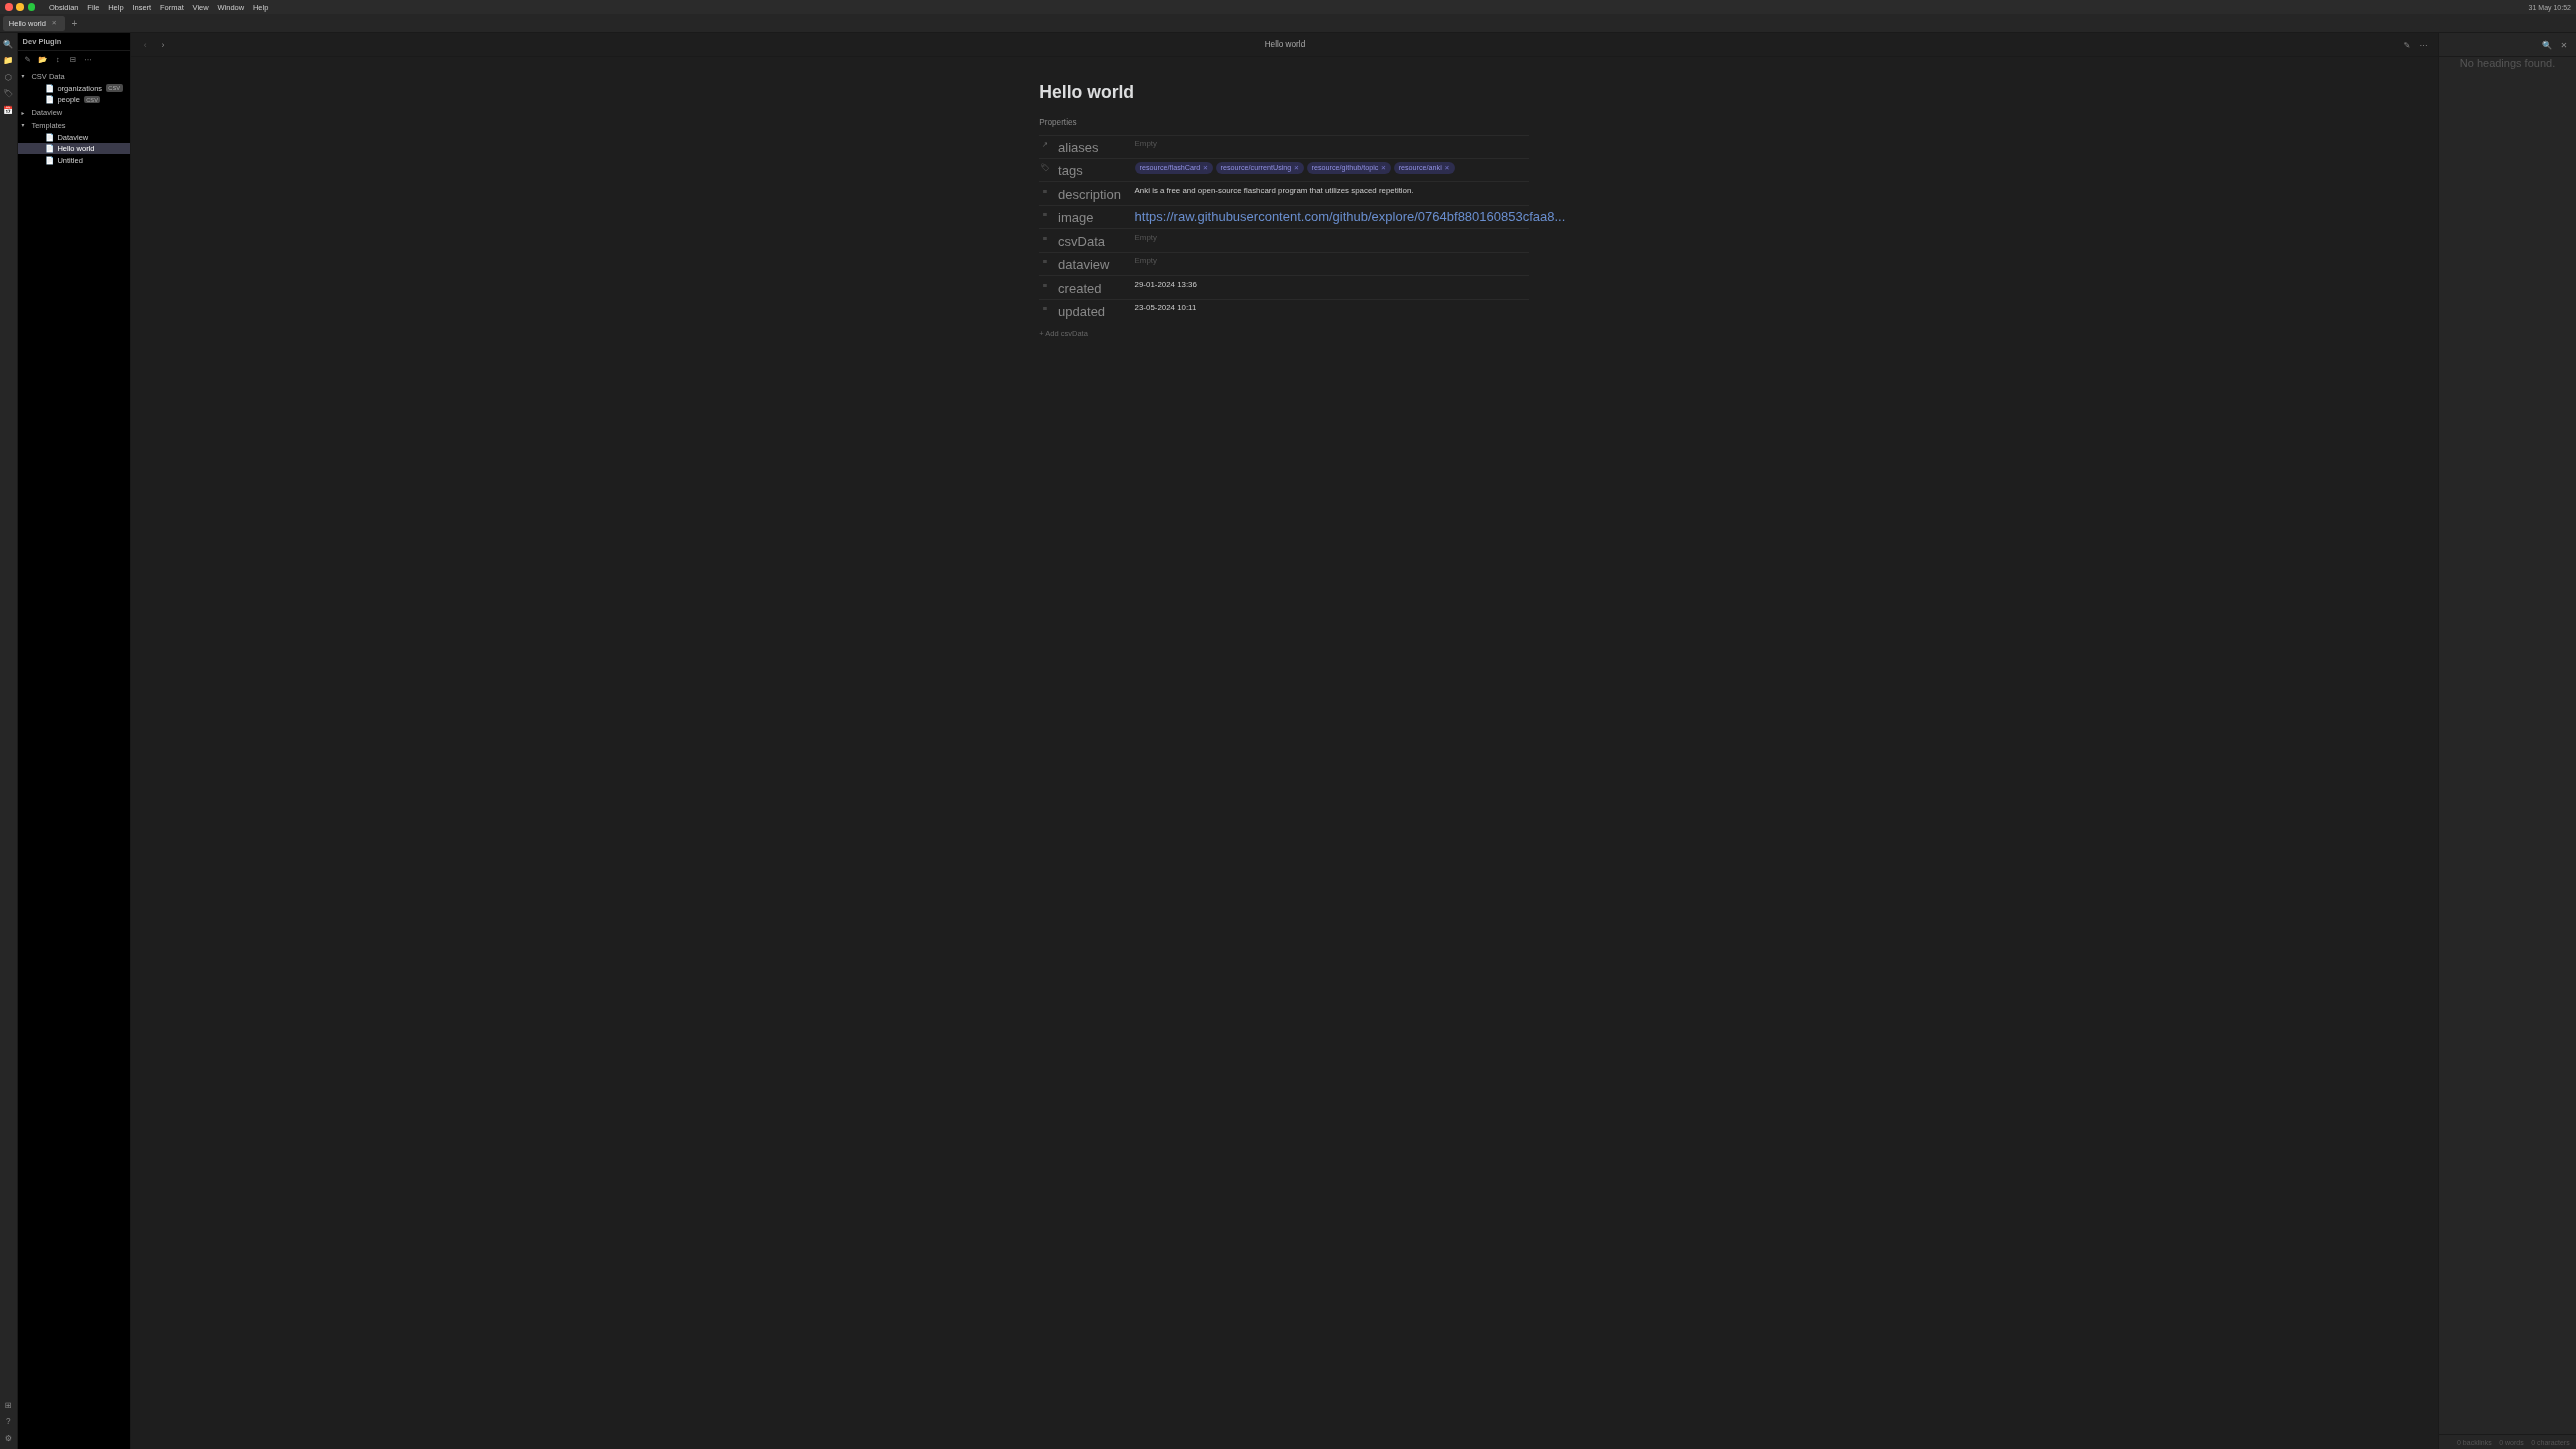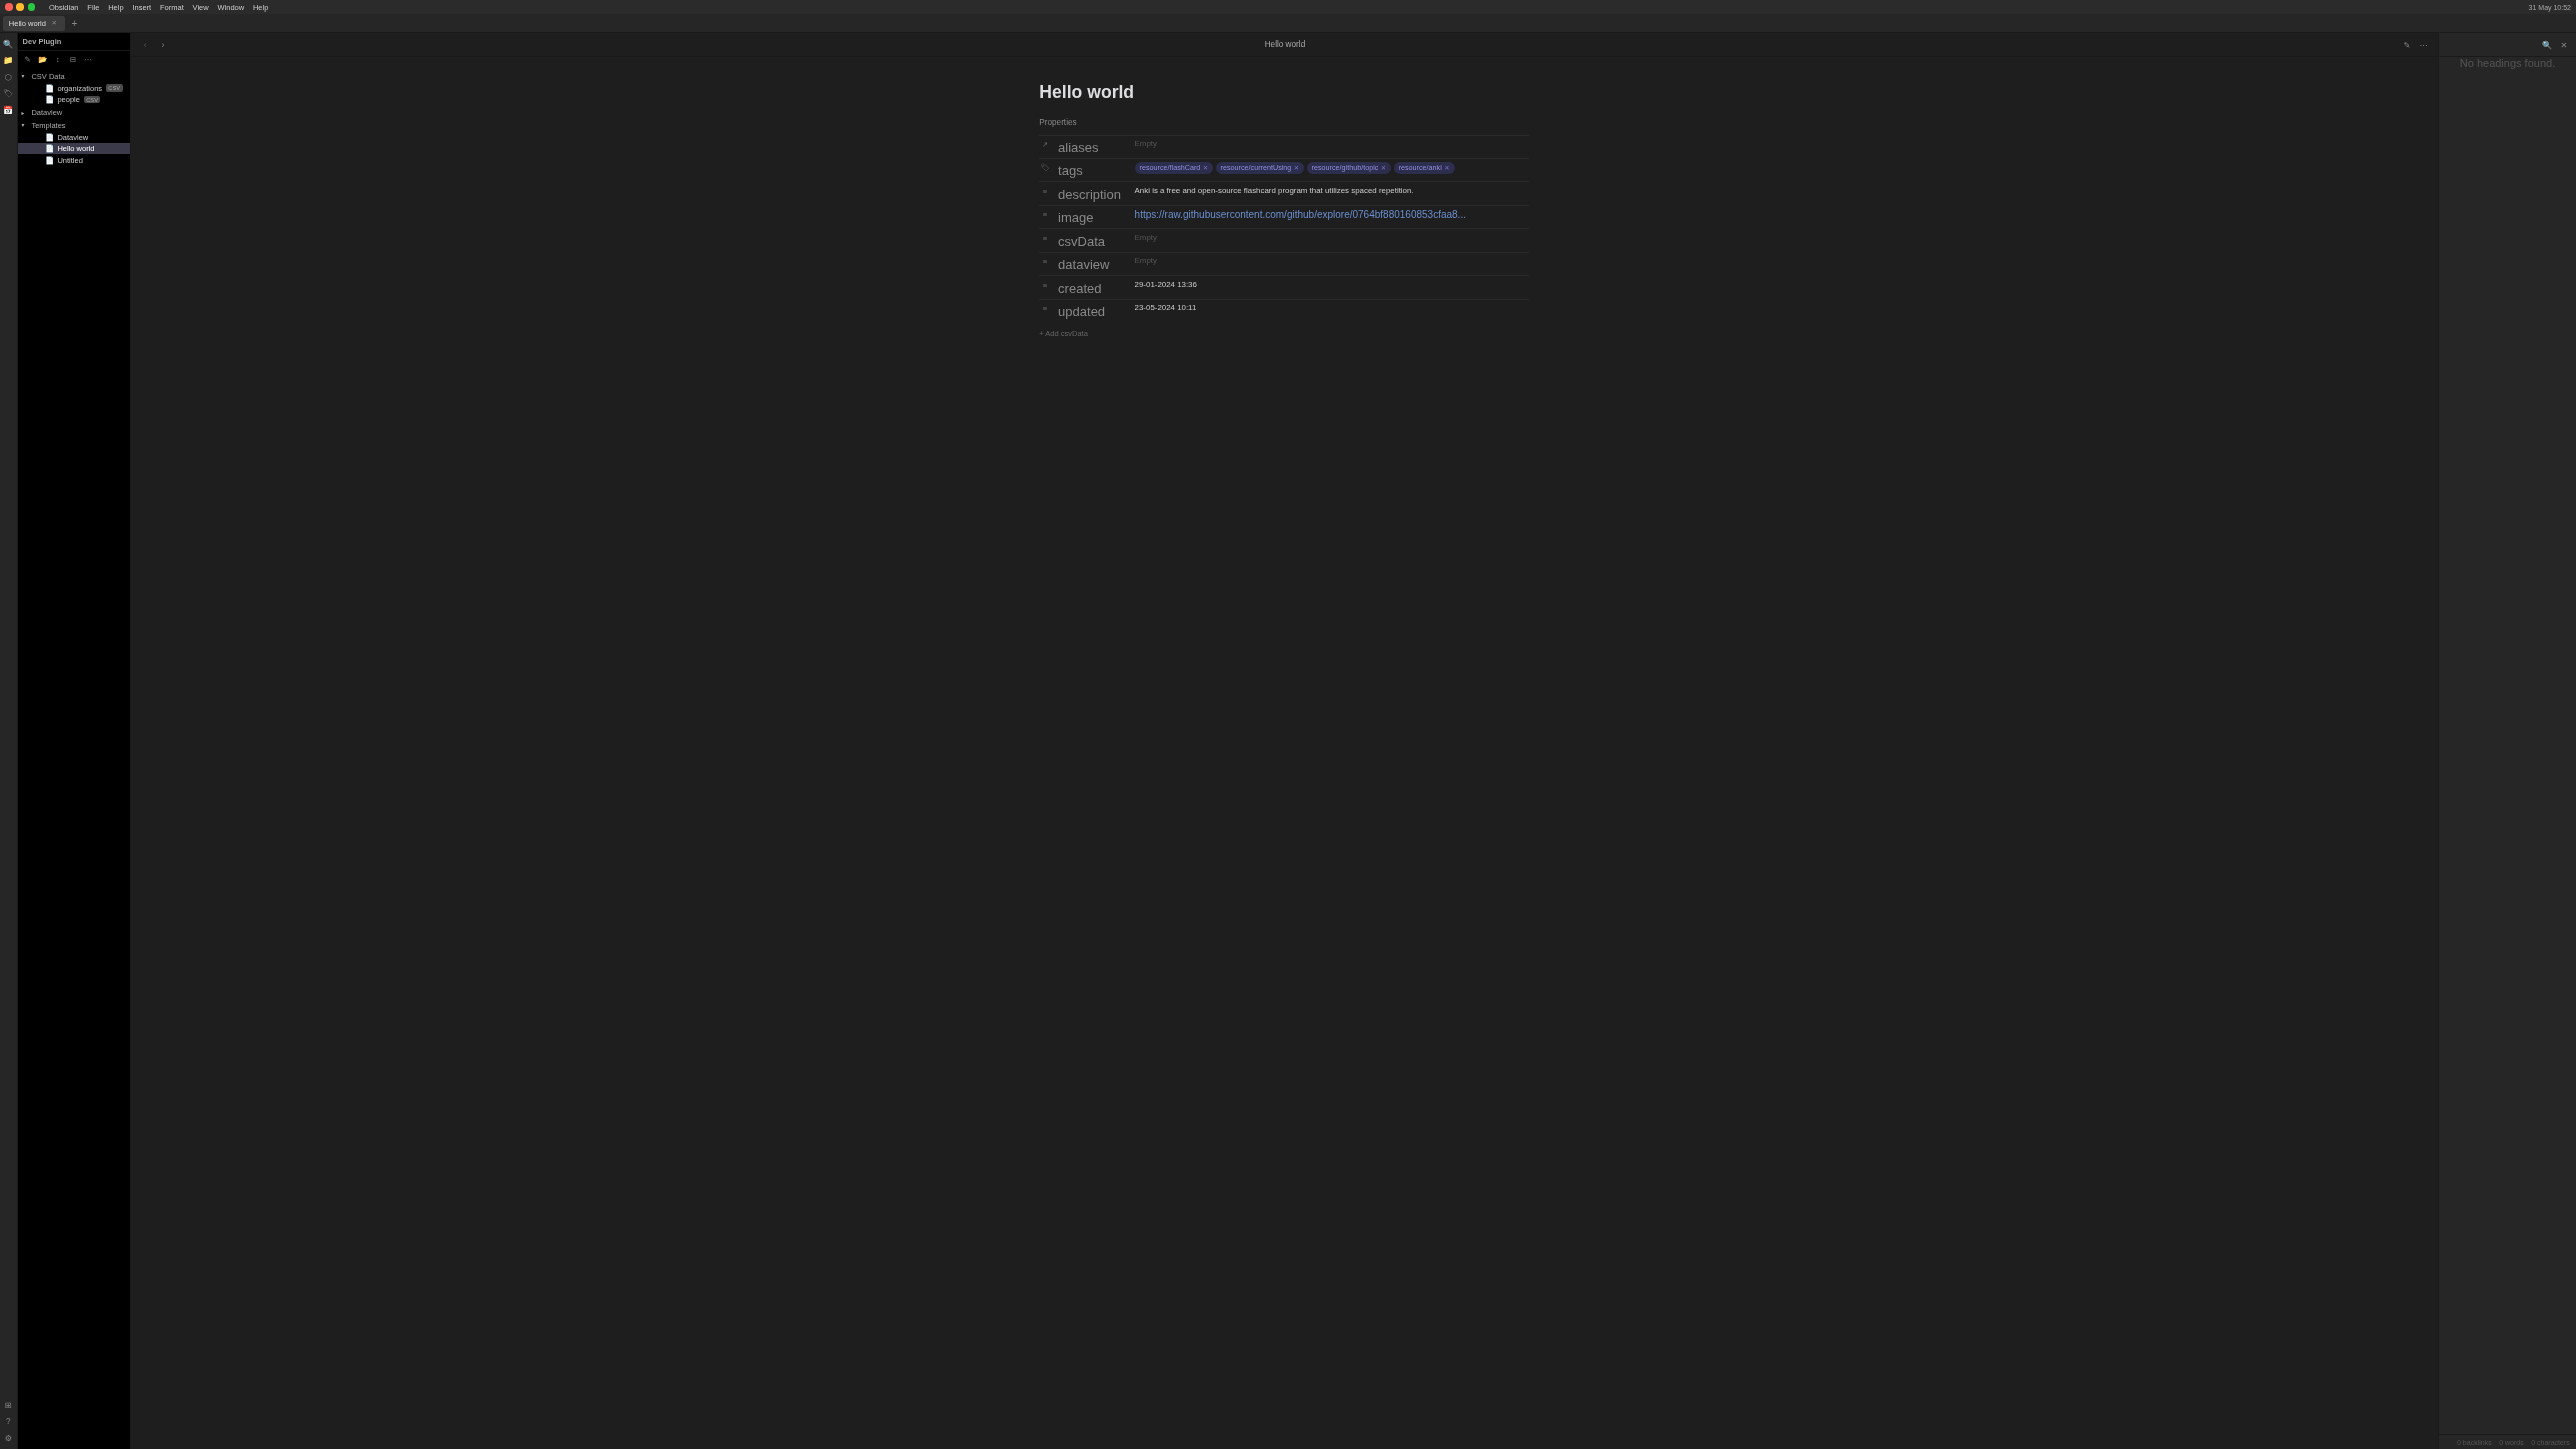--- a/index.html
+++ b/index.html
@@ -313,21 +313,21 @@
       font-size: 7.2px;
     }
     .tag-chip-x {
       cursor: pointer;
       color: #7070c0;
       font-size: 6.3px;
     }
     .property-link {
       color: #6a8fd0;
       text-decoration: none;
-      font-size: 10px;
+      font-size: 13px;
     }
     .add-property {
       display: flex;
       align-items: center;
       gap: 3.8px;
       padding: 3.8px 0;
       cursor: pointer;
       color: #666;
       font-size: 7.5px;
       margin-top: 2.5px;

